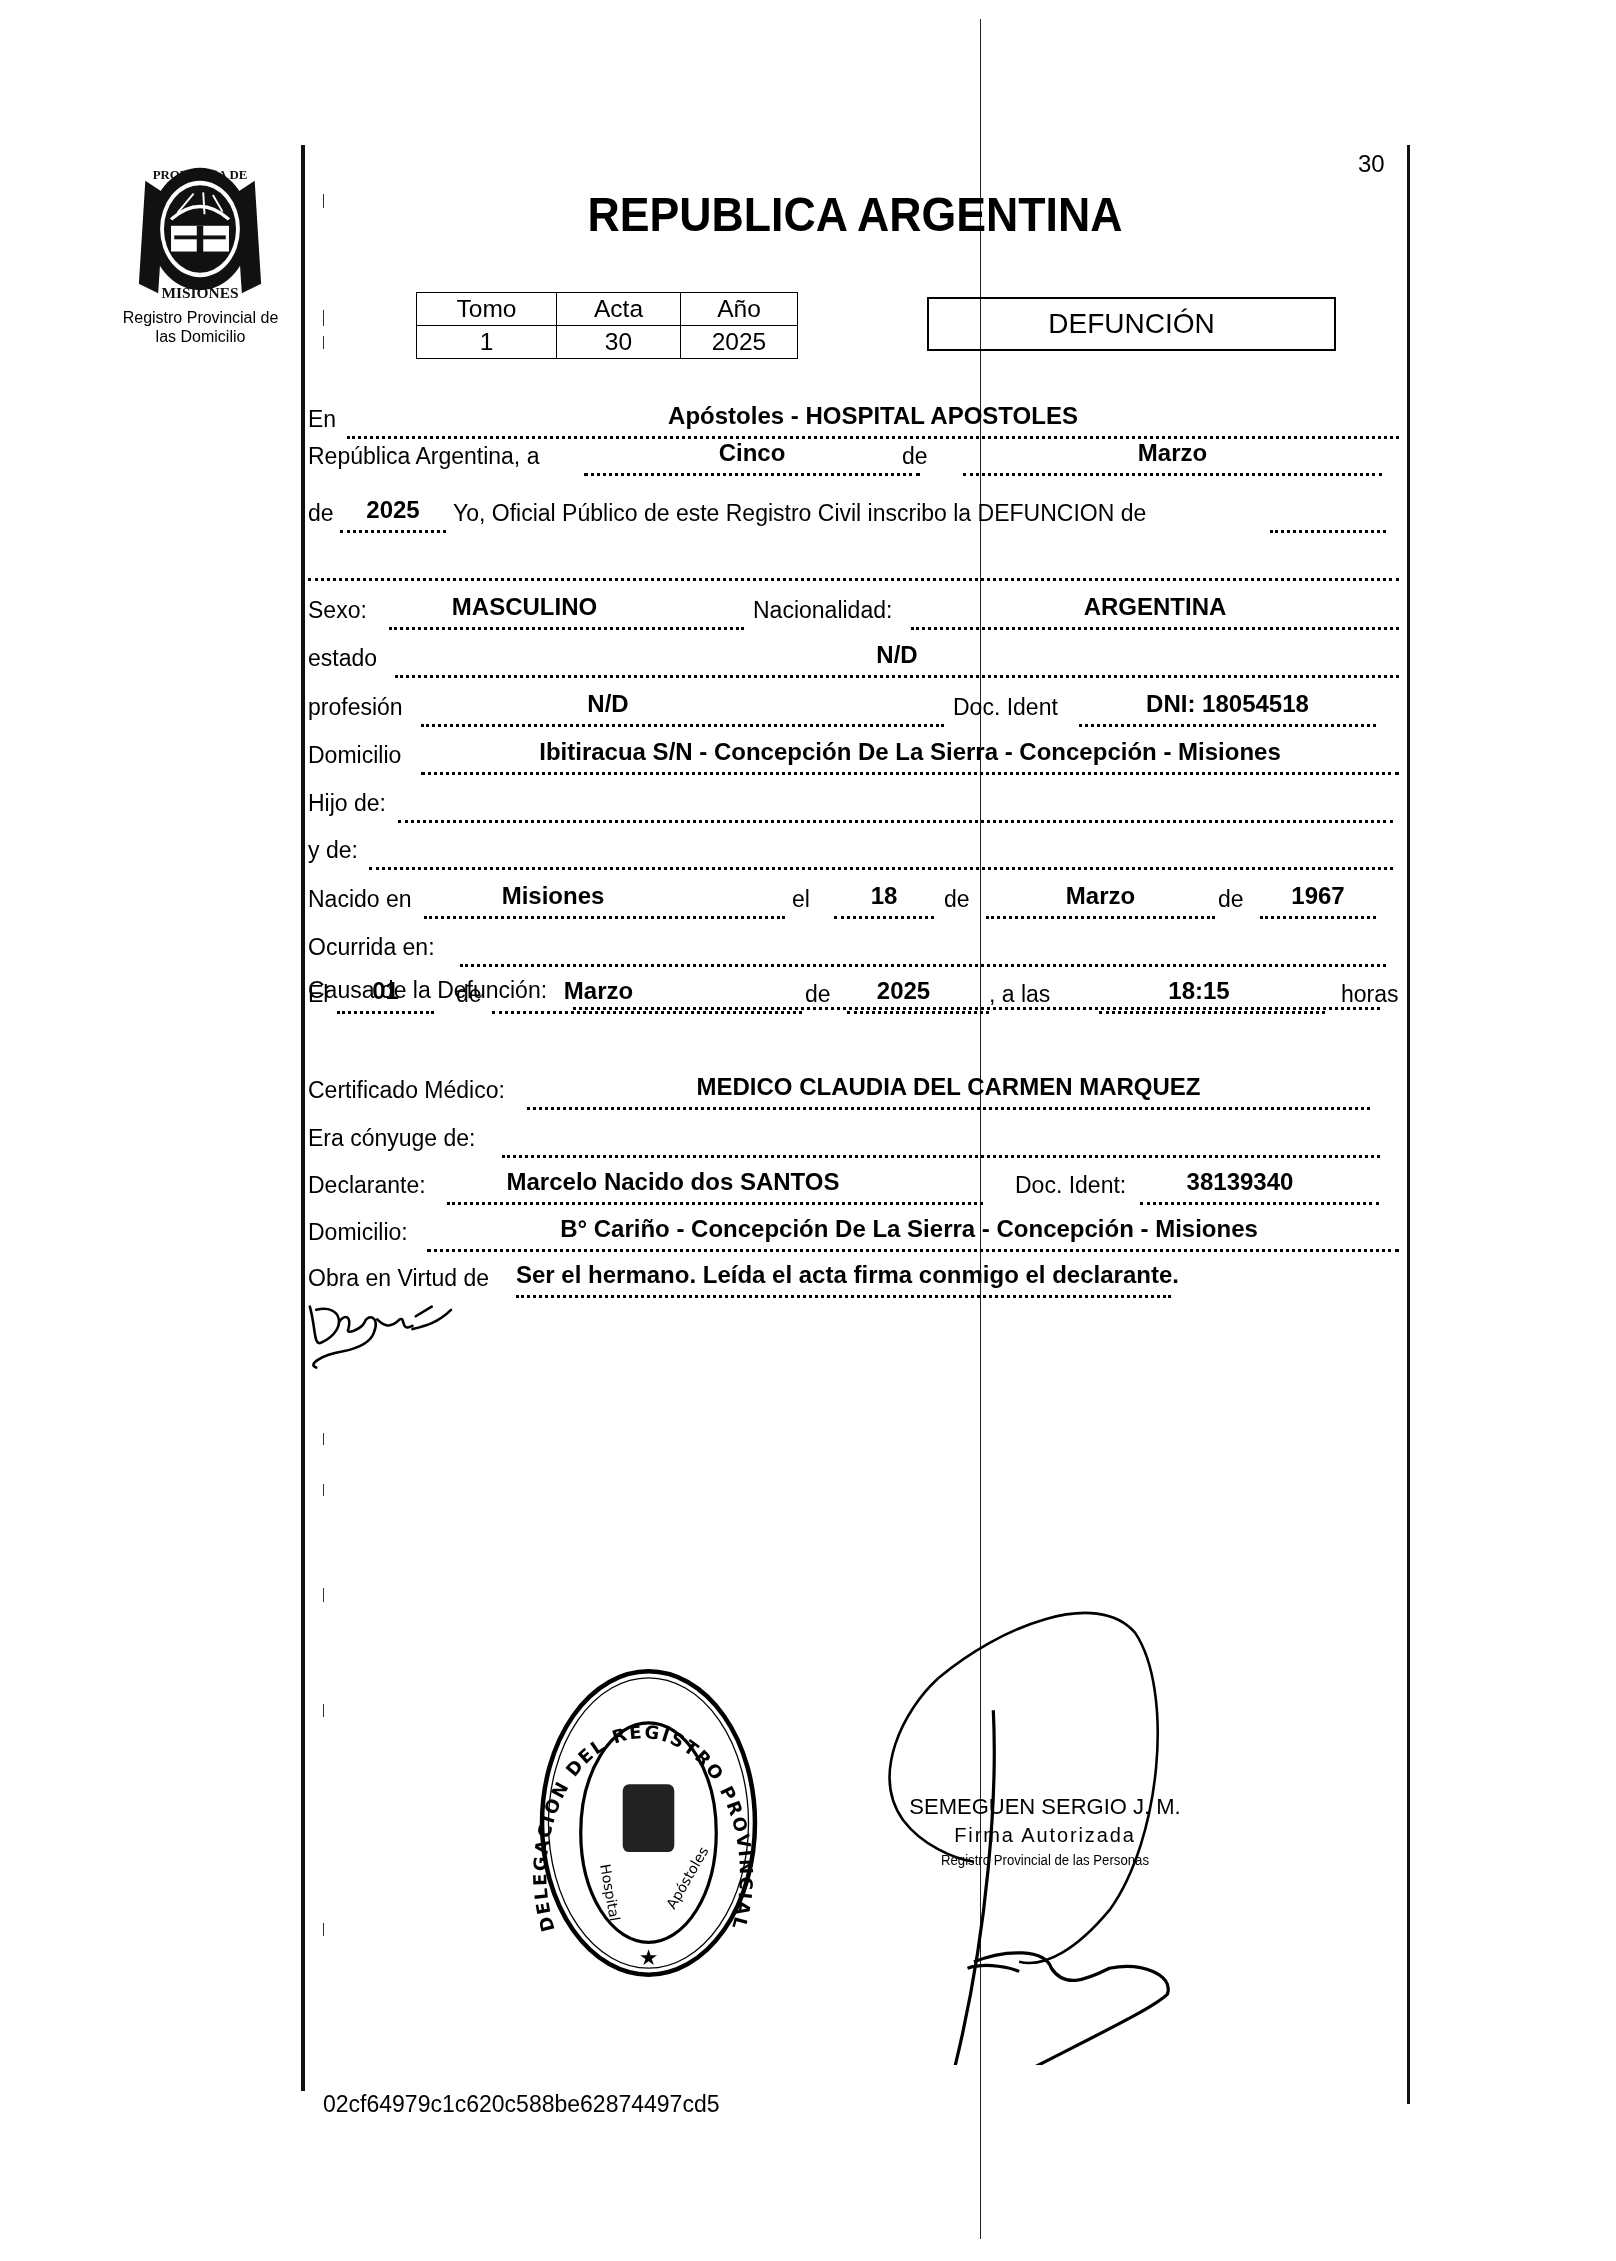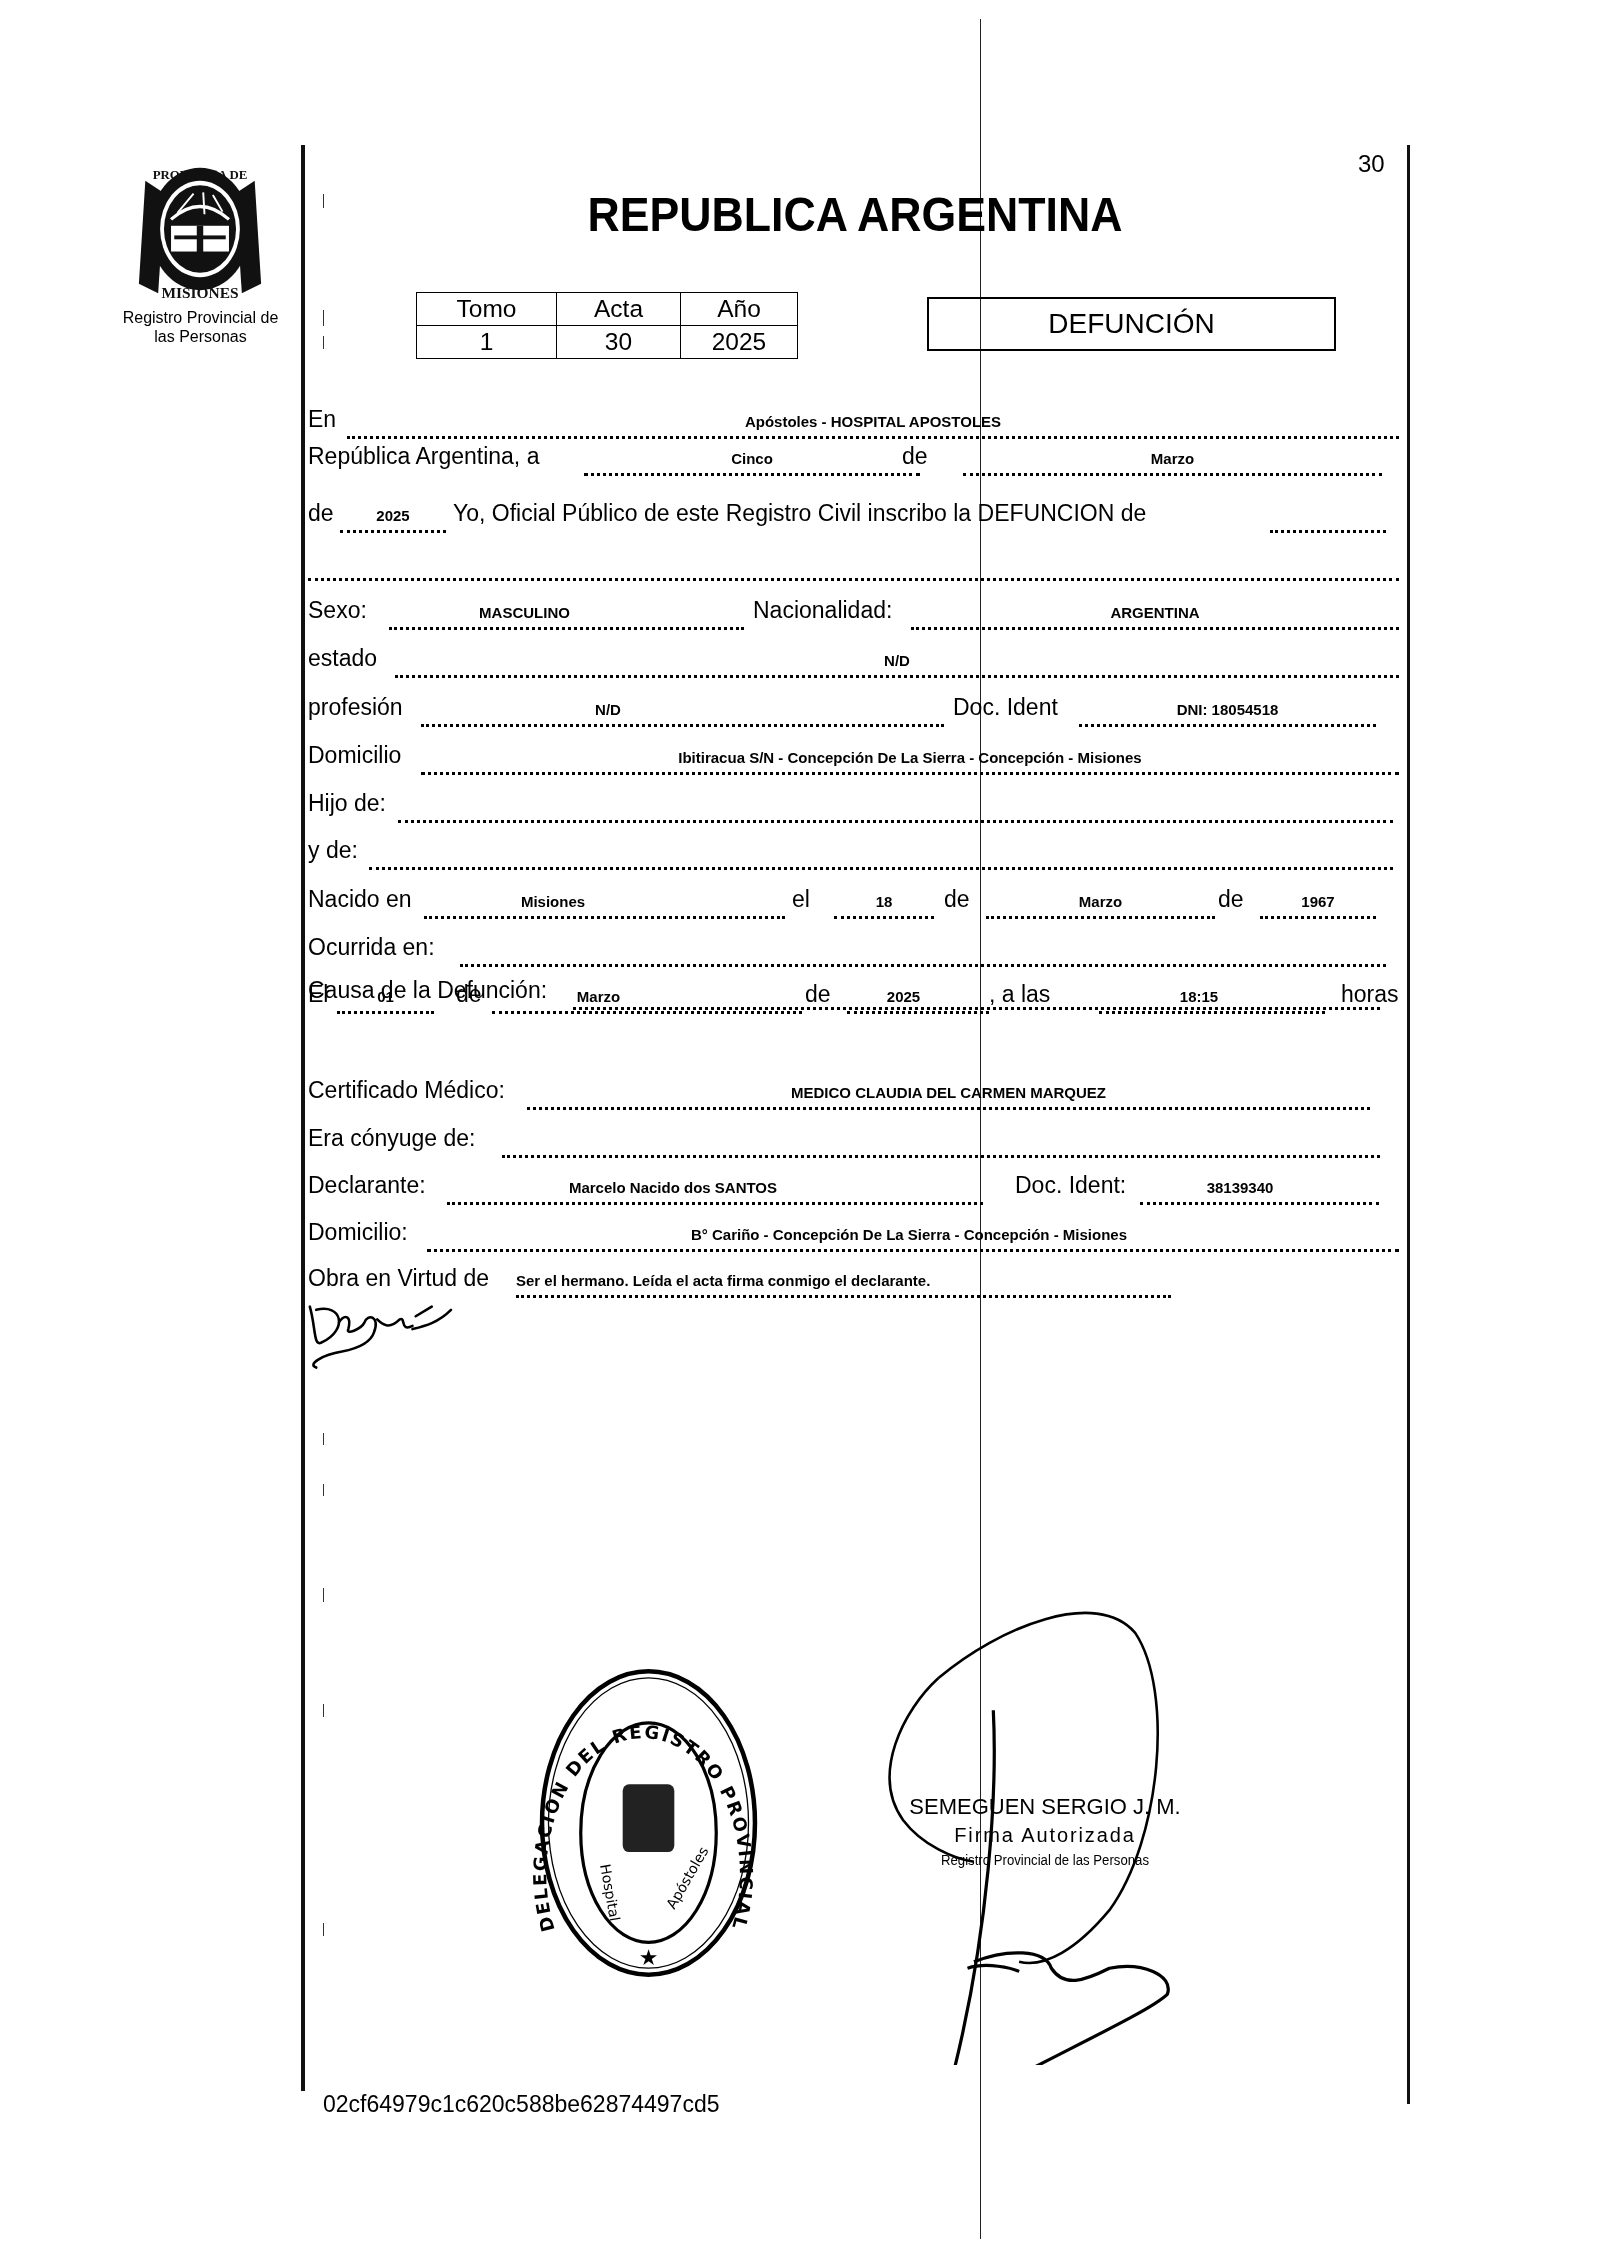--- a/index.html
+++ b/index.html
@@ -13,21 +13,21 @@
   .fold-line { left:980px; top:19.4px; width:1.3px; height:2220px; background:#222; }
   .page-num { left:1358px; top:150px; font-size:24px; }
   .title { left:303px; width:1104px; top:187px; text-align:center; font-size:48px; font-weight:bold; letter-spacing:0px; transform:scaleX(0.93); transform-origin:center; }
   table.reg { position:absolute; left:416px; top:292px; border-collapse:collapse; }
   table.reg td { border:1.9px solid #000; width:123px; height:32px; text-align:center; font-size:24.5px; padding:0; }
   table.reg td.c1 { width:139px; } table.reg td.c3 { width:116px; }
   .type-box { left:927px; top:297px; width:405px; height:50px; border:2.6px solid #000; display:flex; align-items:center; justify-content:center; font-size:28px; }
   .row { position:absolute; left:308px; width:1091px; height:39px; font-size:23px; }
   .lbl { position:absolute; bottom:9px; white-space:nowrap; }
   .fill { position:absolute; bottom:2.6px; border-bottom:3.2px dotted #000; height:0; }
-  .val { position:absolute; bottom:11.6px; text-align:center; font-weight:bold; white-space:nowrap; font-size:15px; }
+  .val { position:absolute; bottom:11.6px; text-align:center; font-weight:bold; white-space:nowrap; font-size:24px; }
   .sig-declarante { left:303px; top:1297px; width:219px; height:77px; }
   .seal { left:516px; top:1652px; width:265px; height:342px; }
   .auth-sig { left:774px; top:1549px; width:516px; height:516px; }
   .signer { left:900px; top:1794px; width:290px; text-align:center; }
   .signer .n { font-size:22px; }
   .signer .f { font-size:20px; letter-spacing:1.9px; margin-top:3.9px; }
   .signer .r { font-size:15.5px; margin-top:3.9px; transform:scaleX(0.85); }
   .hash { left:323px; top:2091px; font-size:23px; }
   .tick { position:absolute; left:323px; width:1.3px; background:#333; }
 </style>
@@ -57,21 +57,21 @@
     <rect x="100" y="110" width="10" height="55" fill="#111"></rect>
     <rect x="65" y="125" width="80" height="6" fill="#111"></rect>
     <path d="M60 100 Q105 60 150 100" stroke="#fff" stroke-width="5" fill="none"></path>
     <path d="M70 90 L95 60 M110 58 L112 92 M125 62 L140 88" stroke="#fff" stroke-width="3"></path>
     <text x="105" y="38" text-anchor="middle" font-size="20" font-weight="bold" fill="#111" font-family="Liberation Serif, serif">PROVINCIA DE</text>
     <text x="105" y="222" text-anchor="middle" font-size="24" font-weight="bold" fill="#111" font-family="Liberation Serif, serif">MISIONES</text>
   </svg>
 </div>
 <div class="abs logo-caption">
   <div>Registro Provincial de</div>
-  <div>las Personas</div>
+  <div>las Domicilio</div>
 </div>
 
 <div class="abs page-num">30</div>
 <div class="abs title">REPUBLICA ARGENTINA</div>
 
 <table class="reg">
   <tbody>
       <tr>
     <td class="c1">Tomo</td>
     <td class="c2">Acta</td>

